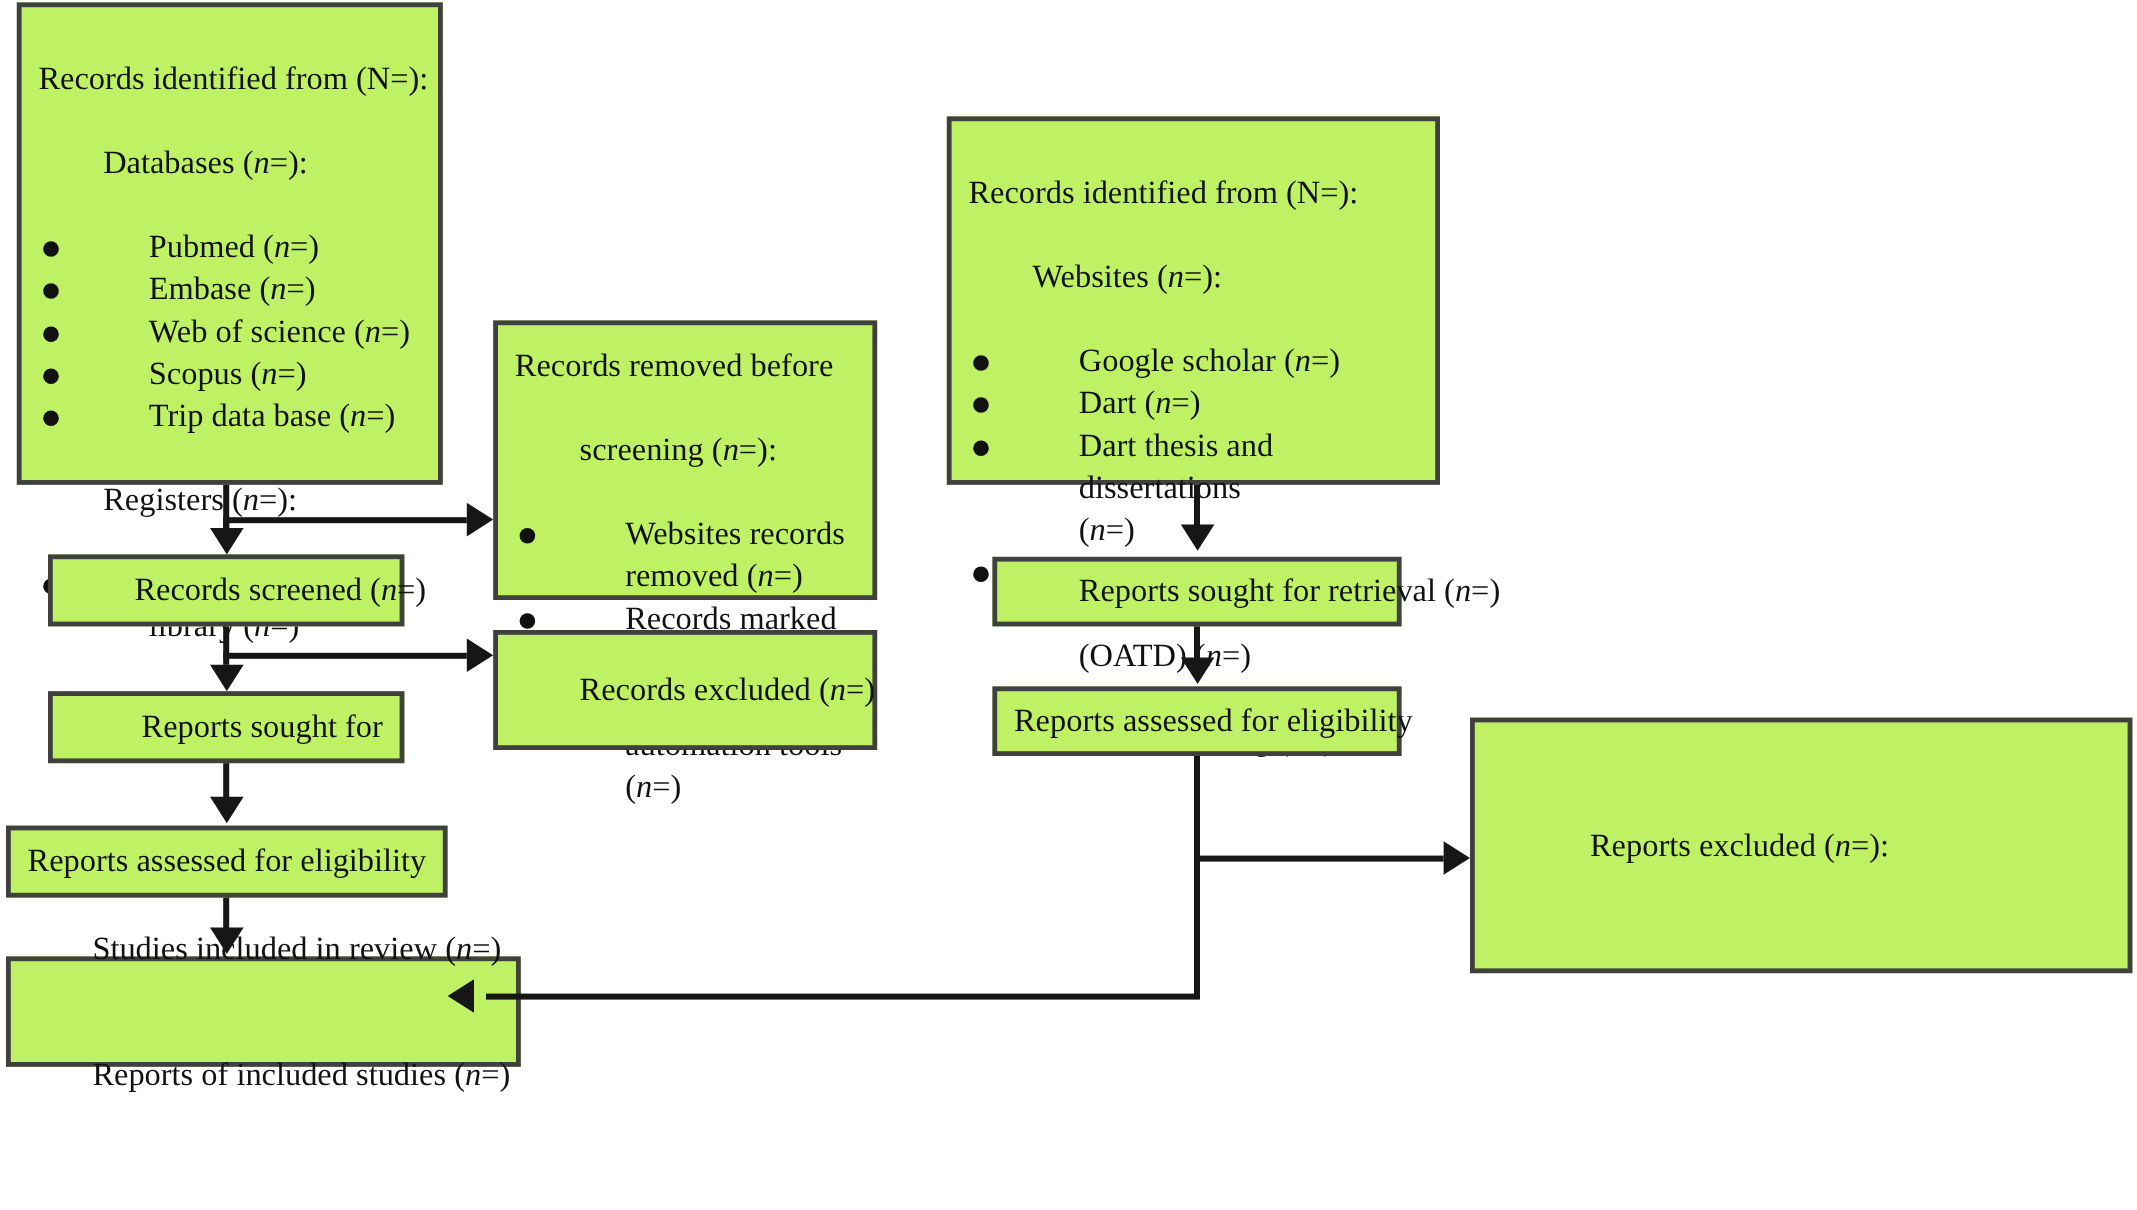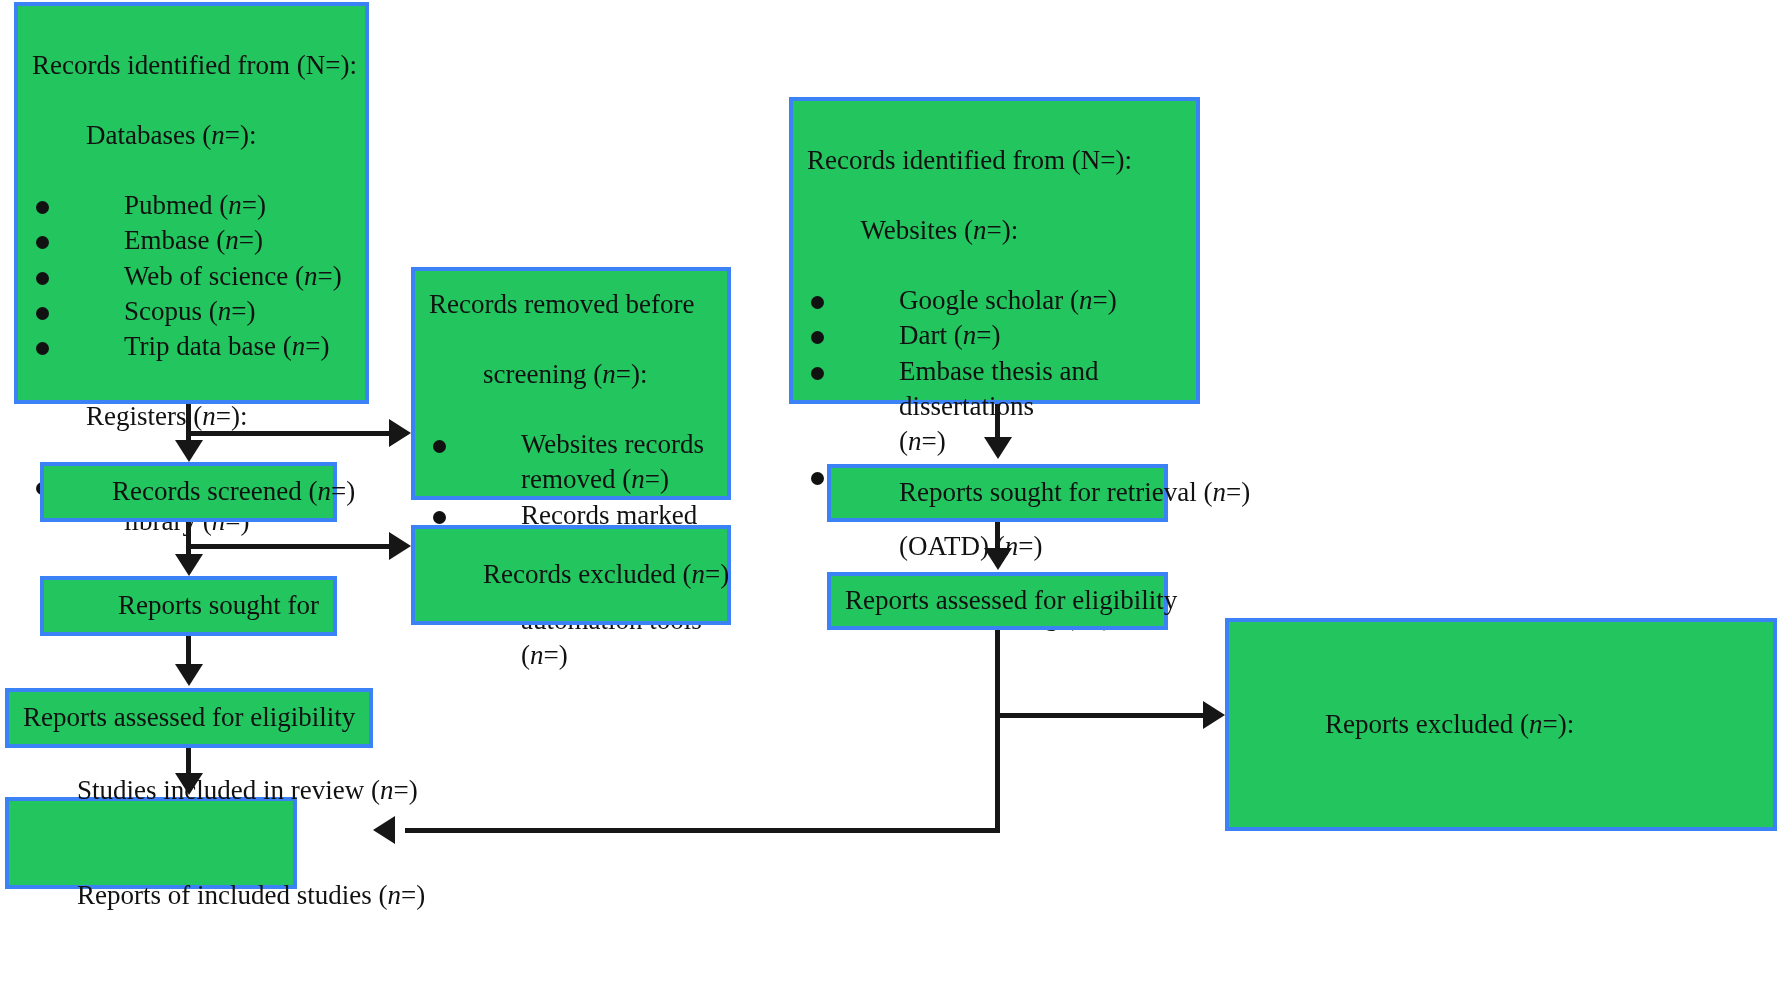--- a/index.html
+++ b/index.html
@@ -13,22 +13,22 @@
     width: 1781px;
     height: 1008px;
     background: #ffffff;
     font-family: "Liberation Serif", "DejaVu Serif", serif;
     color: #111111;
     overflow: hidden;
   }
   .box {
     position: absolute;
     box-sizing: border-box;
-    border: 4px solid #3b82f6;
-    background: #22c55e;
+    border: 4px solid #404040;
+    background: #bef264;
     color: #111111;
   }
   .box-inner {
     position: absolute;
     left: 0; right: 0; top: 0; bottom: 0;
     display: flex;
     flex-direction: column;
     justify-content: center;
     padding: 0 14px;
   }
@@ -169,42 +169,42 @@
       <div class="line center">Reports sought for</div>
     </div>
   </div>
 
   <div class="box" style="left:5px; top:688px; width:368px; height:60px;">
     <div class="box-inner">
       <div class="line center">Reports assessed for eligibility</div>
     </div>
   </div>
 
-  <div class="box" style="left:5px; top:797px; width:292px; height:92px;">
+  <div class="box" style="left:5px; top:797px; width:429px; height:92px;">
     <div class="box-inner">
       <div class="line center">
         <span>Studies included in review&nbsp;(</span><em class="it">n</em><span>=)</span>
       </div>
       <div class="line center">
         <span>Reports of included studies&nbsp;(</span><em class="it">n</em><span>=)</span>
       </div>
     </div>
   </div>
 
   <div class="box" style="left:789px; top:97px; width:411px; height:307px;">
     <div class="box-inner topalign" style="padding-top:42px;">
       <div class="line">Records identified from (N=):</div>
       <div class="line">
         <span>Websites&nbsp;(</span><em class="it">n</em><span>=):</span>
       </div>
       <ul class="bullets">
         <li><span>Google scholar&nbsp;(</span><em class="it">n</em>=)</li>
         <li><span>Dart&nbsp;(</span><em class="it">n</em>=)</li>
         <li>
-          <span>Embase thesis and dissertations</span>
+          <span>Dart thesis and dissertations</span>
           <span class="cont">(<em class="it">n</em>=)</span>
         </li>
         <li>
           <span>Open access thesis and</span>
           <span class="cont">dissertations (OATD)&nbsp;(<em class="it">n</em>=)</span>
         </li>
       </ul>
       <div class="line">
         <span>Citation searching&nbsp;(</span><em class="it">n</em><span>=)</span>
       </div>
@@ -218,21 +218,21 @@
       </div>
     </div>
   </div>
 
   <div class="box" style="left:827px; top:572px; width:341px; height:58px;">
     <div class="box-inner">
       <div class="line center">Reports assessed for eligibility</div>
     </div>
   </div>
 
-  <div class="box" style="left:1225px; top:618px; width:552px; height:213px;">
+  <div class="box" style="left:1225px; top:598px; width:552px; height:213px;">
     <div class="box-inner">
       <div class="line" style="padding-left:28px;">
         <span>Reports excluded&nbsp;(</span><em class="it">n</em><span>=):</span>
       </div>
     </div>
   </div>
 
   <div class="vline" style="left:186px; top:404px; height:36px;"></div>
 
   <div class="hline" style="left:186px; top:431px; width:203px;"></div>

